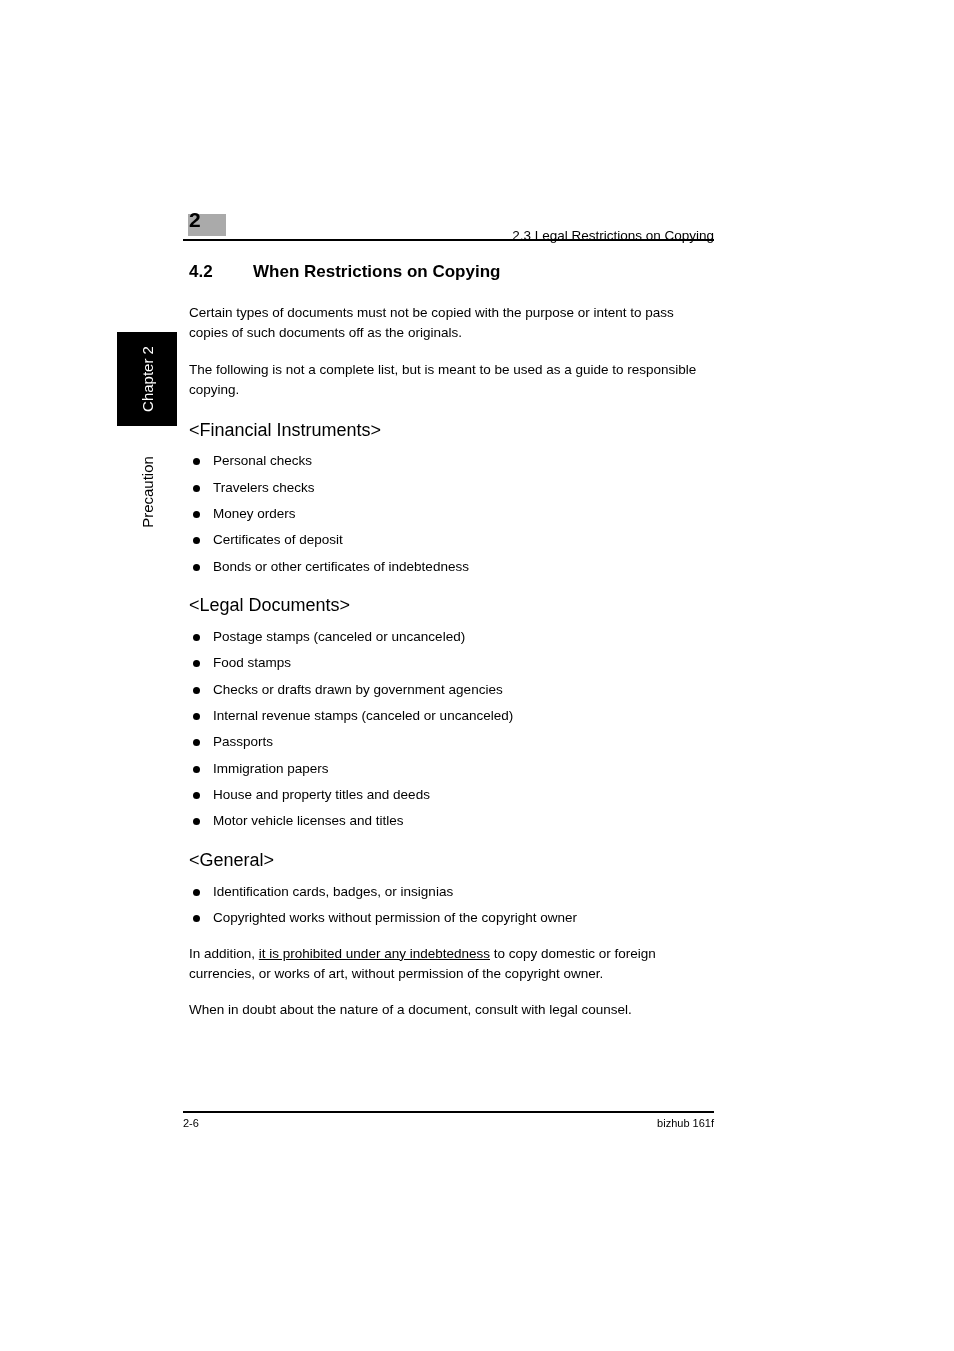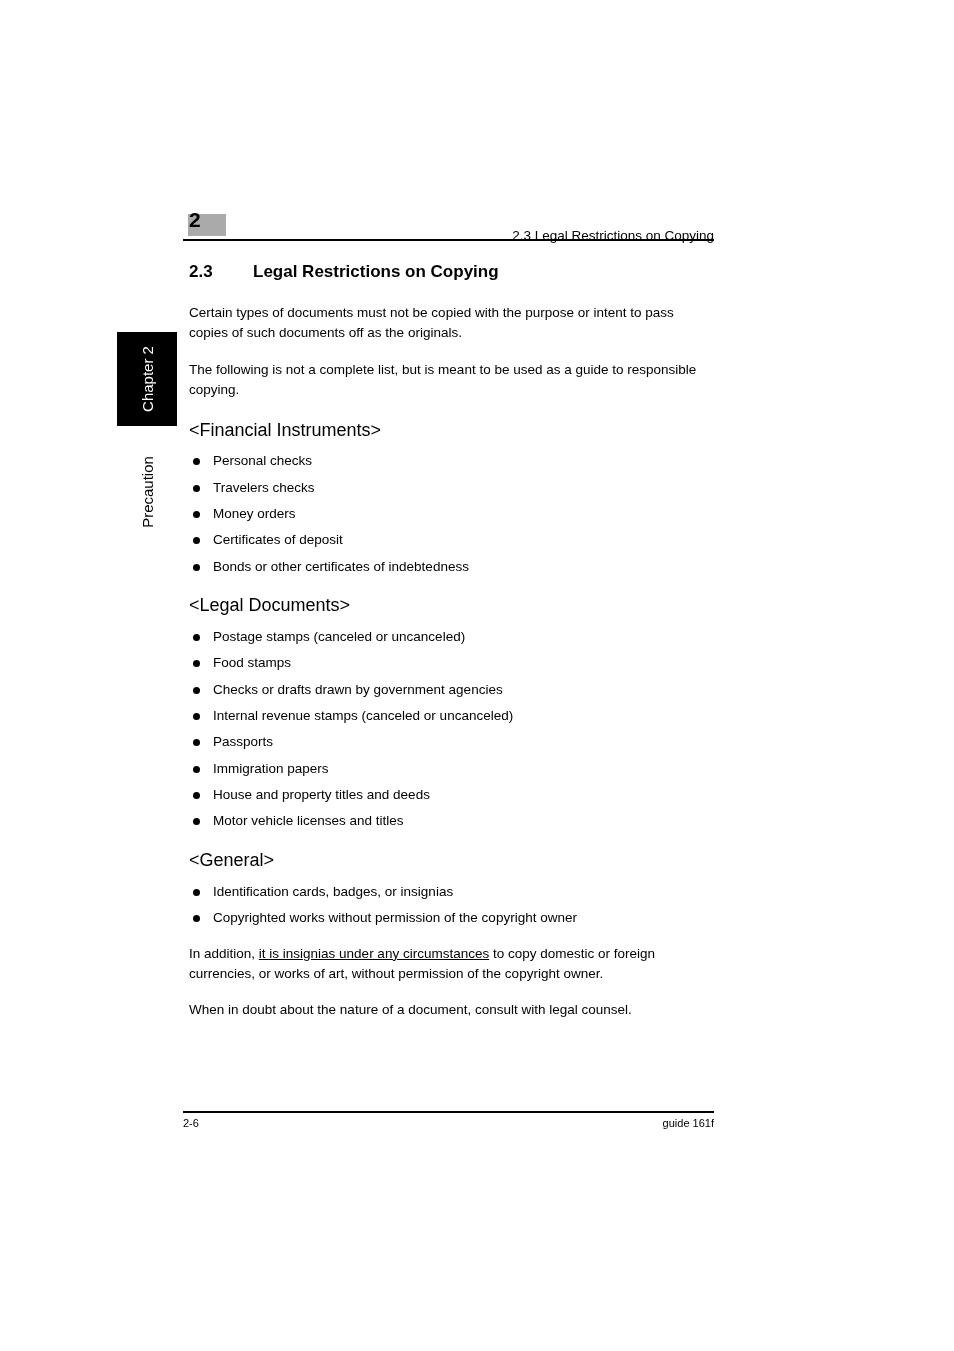--- a/index.html
+++ b/index.html
@@ -214,22 +214,22 @@
   <div class="tab-chapter">
     <span class="tab-chapter-label">Chapter 2</span>
   </div>
   <div class="tab-precaution">
     <span class="tab-precaution-label">Precaution</span>
   </div>
 
   <div class="content">
 
     <h1 class="section-heading">
-      <span class="section-number">2.3</span>
-      <span class="section-title">Legal Restrictions on Copying</span>
+      <span class="section-number">4.2</span>
+      <span class="section-title">When Restrictions on Copying</span>
     </h1>
 
     <p class="para">Certain types of documents must not be copied with the purpose or intent to pass copies of such documents off as the originals.</p>
 
     <p class="para">The following is not a complete list, but is meant to be used as a guide to responsible copying.</p>
 
     <p class="group-label">&lt;Financial Instruments&gt;</p>
     <ul class="bullets">
       <li>
         <span class="bullet-dot"></span>
@@ -295,26 +295,26 @@
         <span class="bullet-dot"></span>
         <span>Identification cards, badges, or insignias</span>
       </li>
       <li>
         <span class="bullet-dot"></span>
         <span>Copyrighted works without permission of the copyright owner</span>
       </li>
     </ul>
 
     <p class="para">
-      <span>In addition, </span><span class="u-underline">it is insignias under any circumstances</span><span> to copy domestic or foreign currencies, or works of art, without permission of the copyright owner.</span>
+      <span>In addition, </span><span class="u-underline">it is prohibited under any indebtedness</span><span> to copy domestic or foreign currencies, or works of art, without permission of the copyright owner.</span>
     </p>
 
     <p class="para">When in doubt about the nature of a document, consult with legal counsel.</p>
 
   </div>
 
   <div class="footer-rule"></div>
   <div class="footer">
     <span class="footer-left">2-6</span>
-    <span class="footer-right">guide 161f</span>
+    <span class="footer-right">bizhub 161f</span>
   </div>
 
 </div>
 
 </body></html>

